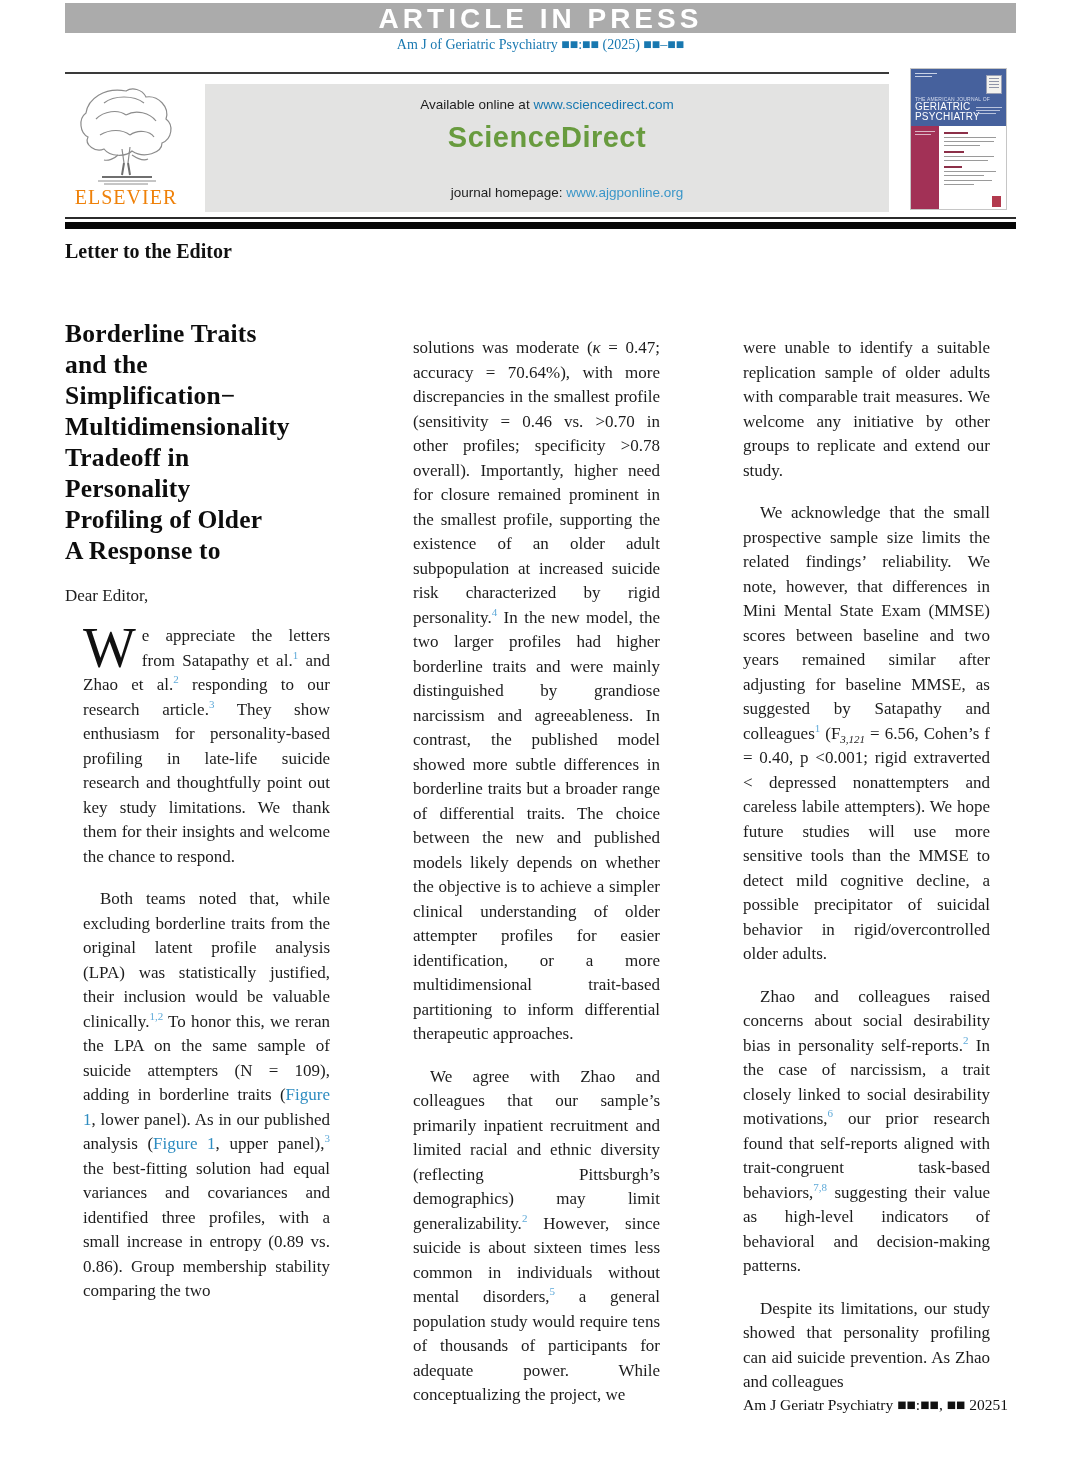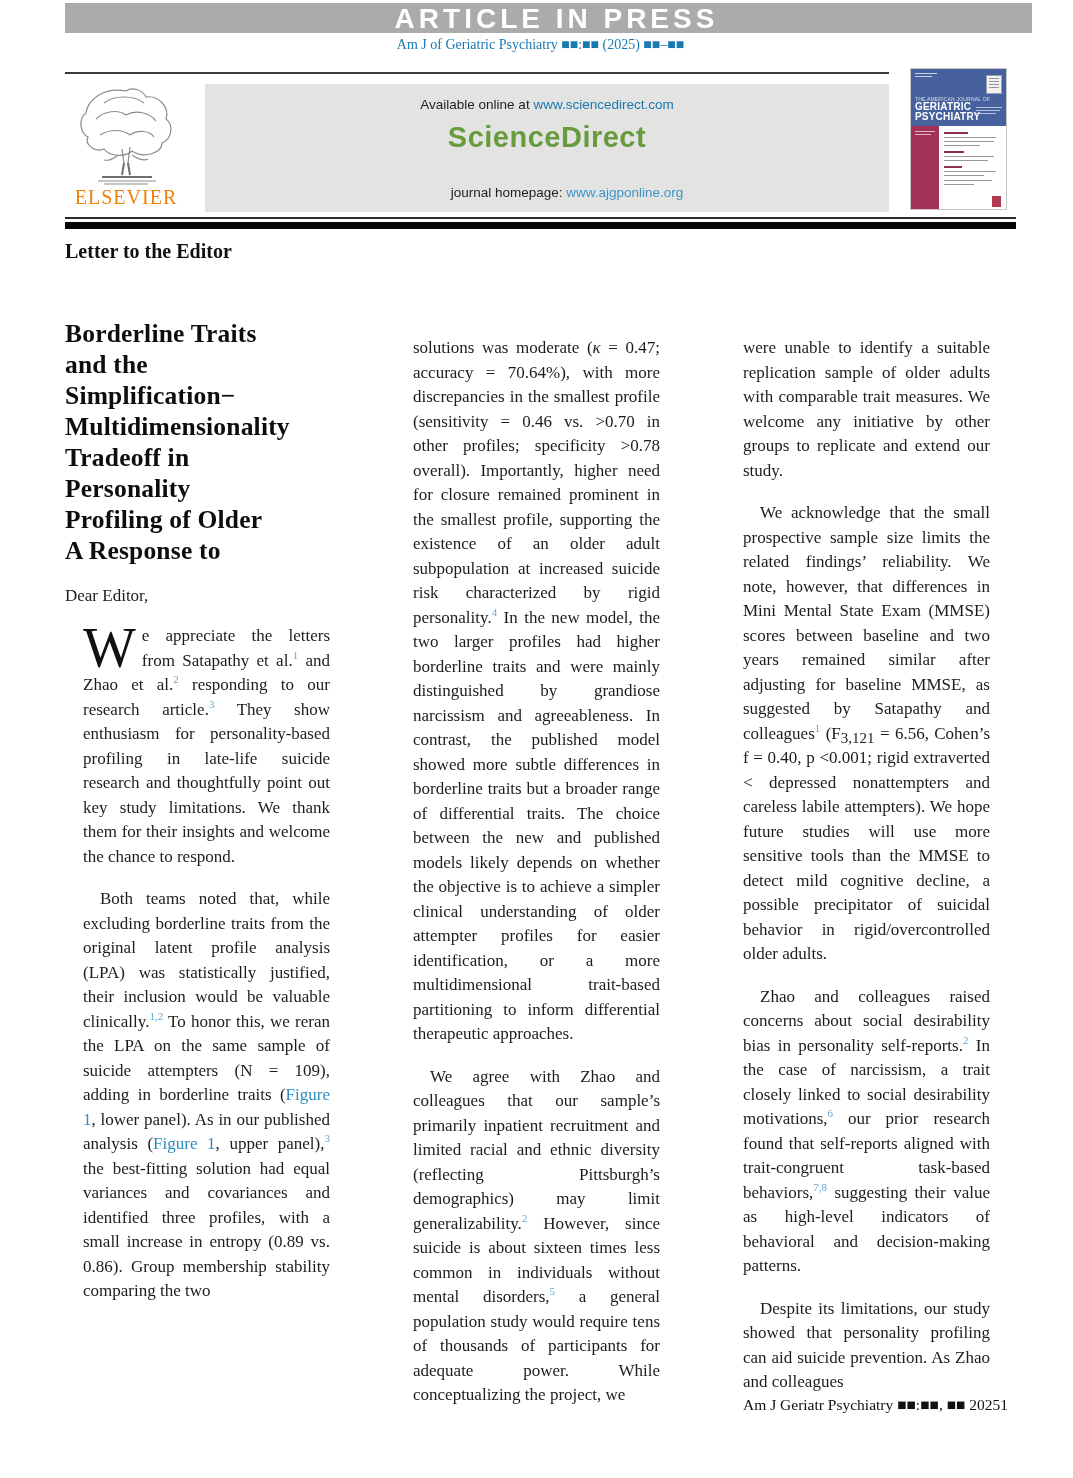--- a/index.html
+++ b/index.html
@@ -2,21 +2,21 @@
 <html style="--banner-gray: #ababab; --journal-blue: #1878b0; --link-blue: #2e8cc0; --citation-blue: #5ea9d8; --sciencedirect-green: #689b3e; --elsevier-orange: #ef8109; --masthead-gray: #e3e3e2; --cover-blue: #46619d; --cover-maroon: #a23156;"><head>
 <meta charset="utf-8">
 <style>
   html,body{margin:0;padding:0;background:#fff;}
   .page{position:relative;width:1073px;height:1478px;background:#fff;overflow:hidden;
         font-family:"Liberation Serif",serif;color:#1c1c1c;}
 
   
   .banner{position:absolute;left:65px;top:3px;width:951px;height:30px;background:var(--banner-gray,#ababab);
           color:#fff;font-family:"Liberation Sans",sans-serif;font-weight:bold;font-size:28px;
-          letter-spacing:4px;text-align:center;line-height:31px;padding-left:16px;}
+          letter-spacing:4px;text-align:center;line-height:31px;}
   .journal-line{position:absolute;left:65px;top:37px;width:951px;text-align:center;
           color:var(--journal-blue,#1878b0);font-size:14px;}
 
   
   .masthead{position:absolute;left:65px;top:72px;width:951px;height:140px;}
   .mast-left{position:absolute;left:0;top:0;width:824px;height:140px;border-top:2px solid #3a3a3a;}
   .elsevier{position:absolute;left:0;top:11px;width:122px;height:126px;text-align:center;}
   .elsevier svg{display:block;margin:0 auto;}
   .elsevier-label{font-size:20px;letter-spacing:1px;color:var(--elsevier-orange,#ef8109);
           font-family:"Liberation Serif",serif;margin-top:1px;}
@@ -31,21 +31,21 @@
   
   .cover{position:absolute;left:845px;top:-4px;width:97px;height:142px;background:#fff;
          border:1px solid #c6c6c6;box-sizing:border-box;overflow:hidden;}
   .cv-blue{position:relative;height:57px;background:var(--cover-blue,#46619d);color:#fff;}
   .cv-toplines{position:absolute;left:4px;top:4px;}
   .cv-toplines div{height:1px;background:#c9d2e6;margin-bottom:2px;}
   .cv-stamp{position:absolute;right:4px;top:6px;width:14px;height:17px;background:#f3f2ee;border:1px solid #9aa0b5;}
   .cv-stamp div{height:1px;background:#8f94a8;margin:2px 2px 0 2px;}
   .cv-kicker{position:absolute;left:4px;top:27px;font-size:5px;letter-spacing:0.2px;color:#d7deef;
          font-family:"Liberation Sans",sans-serif;white-space:nowrap;}
-  .cv-title{position:absolute;left:4px;top:33px;font-size:10px;line-height:10px;font-weight:bold;
+  .cv-title{position:absolute;left:4px;top:33px;font-size:10px;line-height:10px;font-weight:normal;
          font-family:"Liberation Sans",sans-serif;color:#fff;letter-spacing:0.2px;}
   .cv-sidelines{position:absolute;right:4px;top:38px;width:26px;}
   .cv-sidelines div{height:1px;background:#b9c3dd;margin-bottom:2px;}
   .cv-body{position:relative;height:85px;}
   .cv-spine{position:absolute;left:0;top:0;width:28px;height:85px;background:var(--cover-maroon,#a23156);}
   .cv-spine div{height:1px;background:#dbb6c4;margin:2px 4px 0 4px;}
   .cv-spine div:first-child{margin-top:5px;}
   .cv-text{position:absolute;left:28px;top:0;right:0;bottom:0;background:#fff;padding:6px 5px 0 5px;}
   .cv-text div{height:1px;background:#9a9a9a;margin-bottom:3px;}
   .cv-text div.hd{height:2px;background:#8c2f48;}
@@ -62,21 +62,21 @@
   .content{position:absolute;left:65px;top:318px;width:943px;display:flex;justify-content:space-between;}
   .col{width:283px;}
   .article-title{font-size:25.5px;line-height:31px;font-weight:bold;color:#0d0d0d;letter-spacing:0.2px;}
   .salutation{margin-top:20px;margin-bottom:3px;font-size:17px;}
   p.body{font-size:17px;line-height:24.5px;text-align:justify;margin:18px;color:#1c1c1c;}
   p.indent{text-indent:17px;}
   .drop{float:left;font-size:56px;line-height:43px;padding:3px 6px 0 0;color:#111;}
   span.link{color:var(--link-blue,#2e8cc0);cursor:pointer;}
   sup{font-size:11px;line-height:0;}
   sup.link{color:var(--citation-blue,#5ea9d8);cursor:pointer;}
-  sub{font-size:15px;line-height:0;}
+  sub{font-size:11px;line-height:0;font-style:italic;}
   .it{font-style:italic;}
 
   
   .footer{position:absolute;left:65px;top:1396px;width:943px;display:flex;justify-content:flex-end;
           font-size:15.5px;color:#111;}
 </style>
 </head>
 <body>
 
 <div class="page">

